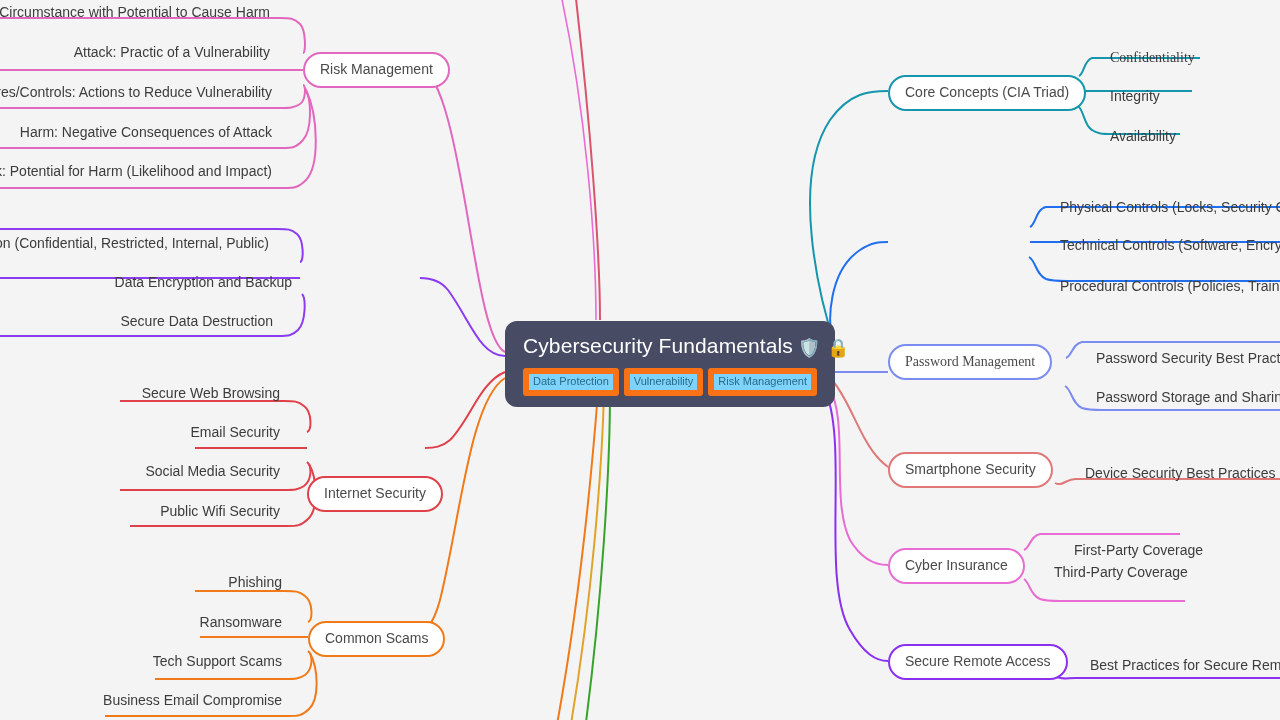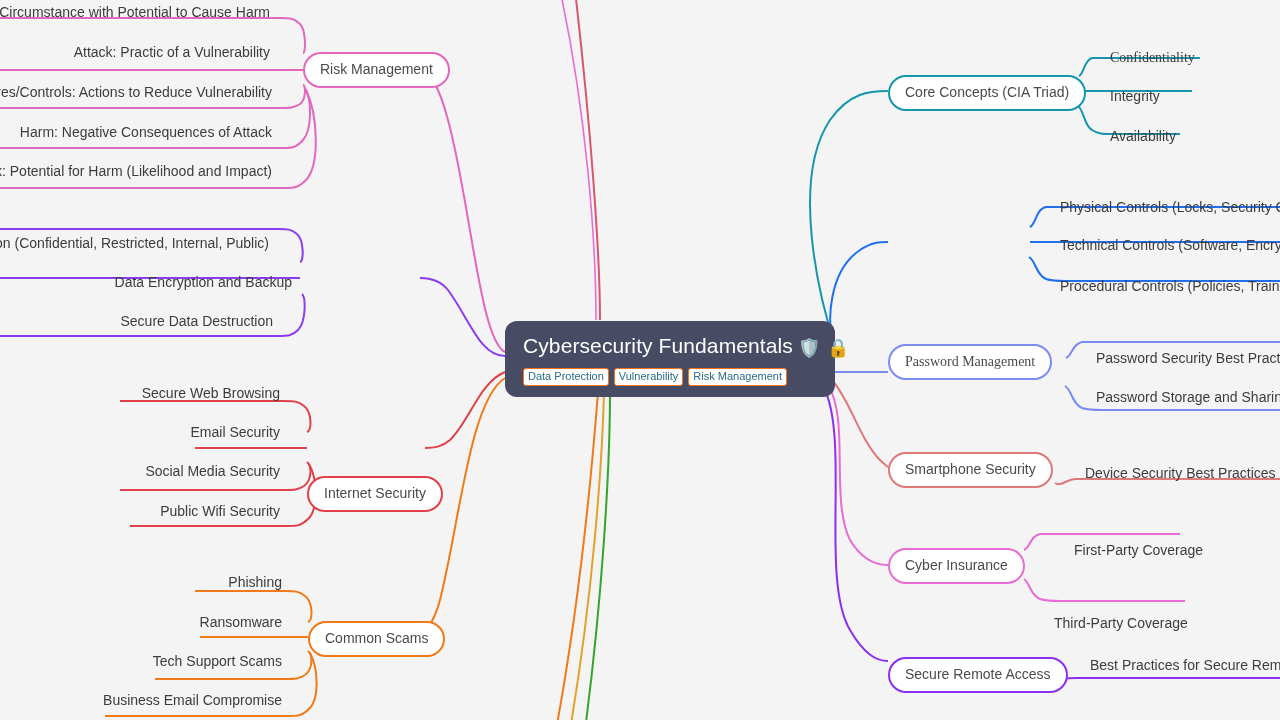--- a/index.html
+++ b/index.html
@@ -46,23 +46,23 @@
   .central-title .emoji {
     font-size: 18px;
     vertical-align: -1px;
   }
   .tag-row {
     margin-top: 7px;
     display: flex;
     gap: 5px;
   }
   .tag {
-    background: #ffffff;
+    background: #7dd3fc;
     color: #2a6b86;
-    border: 1px solid #f97316;
+    border: 6px solid #f97316;
     border-radius: 3px;
     font-size: 11px;
     line-height: 13px;
     padding: 1px 4px 2px 4px;
     white-space: nowrap;
   }
 
   
   .node {
     position: absolute;
@@ -214,21 +214,21 @@
   </div>
 
   <div class="node" style="left:888px; top:452px; border-color:#e07878;">
     <span>Smartphone Security</span>
   </div>
 
   <div class="node" style="left:888px; top:548px; border-color:#e86cd4;text-align:center;">
     <span>Cyber Insurance</span>
   </div>
 
-  <div class="node" style="left:888px; top:644px; border-color:#8b2ff0;margin-top:13px;">
+  <div class="node" style="left:888px; top:644px; border-color:#8b2ff0;">
     <span>Secure Remote Access</span>
   </div>
 
   <div class="leaf left" style="left:-30px; top:4px; width:300px;">
     <span>t: Circumstance with Potential to Cause Harm</span>
   </div>
   <div class="leaf left" style="left:-30px; top:44px; width:300px;">
     <span>Attack: Practic of a Vulnerability</span>
   </div>
   <div class="leaf left" style="left:-30px; top:84px; width:302px;">
@@ -304,21 +304,21 @@
     <span>Password Storage and Sharing</span>
   </div>
 
   <div class="leaf right" style="left:1085px; top:465px;">
     <span>Device Security Best Practices</span>
   </div>
 
   <div class="leaf right" style="left:1054px; top:542px;margin-left:20px;">
     <span>First-Party Coverage</span>
   </div>
-  <div class="leaf right" style="left:1054px; top:615px;">
+  <div class="leaf right" style="left:1054px; top:564px;">
     <span>Third-Party Coverage</span>
   </div>
 
   <div class="leaf right" style="left:1090px; top:657px;">
     <span>Best Practices for Secure Remot</span>
   </div>
 
 </div>
 
 </body></html>

